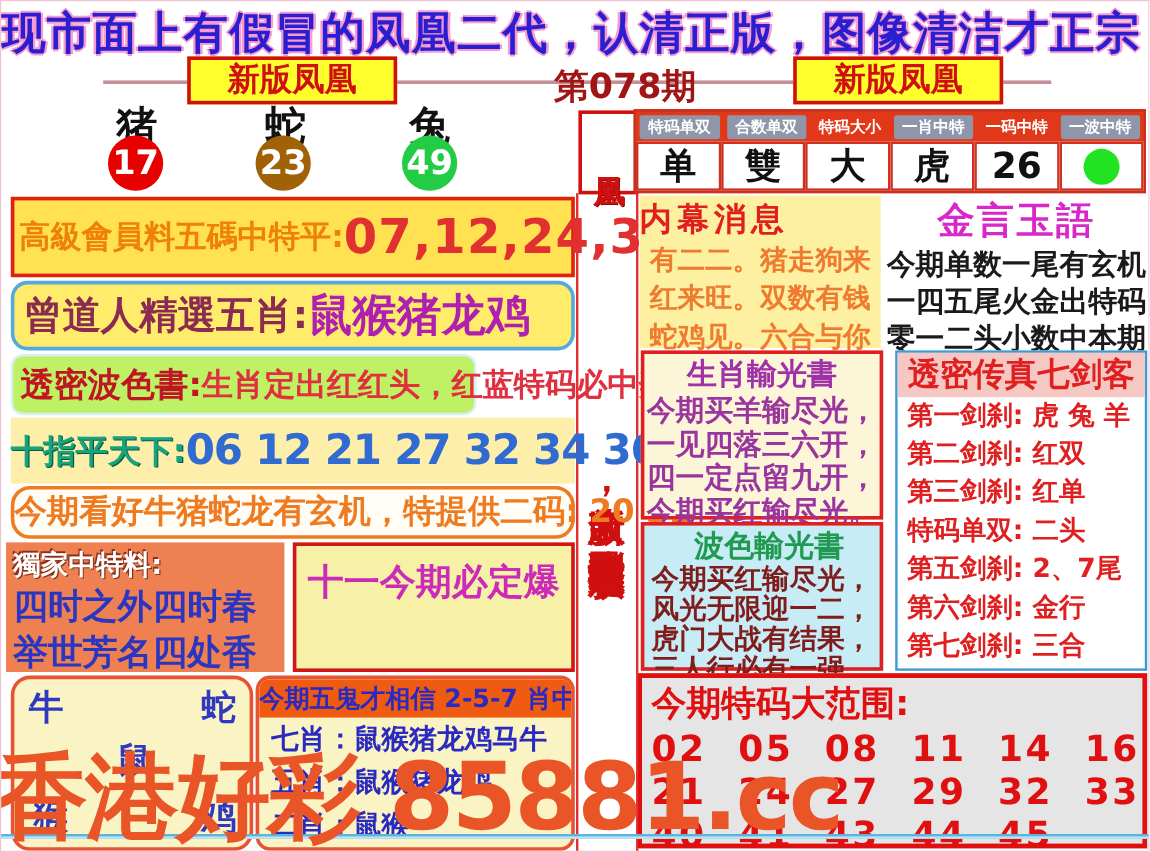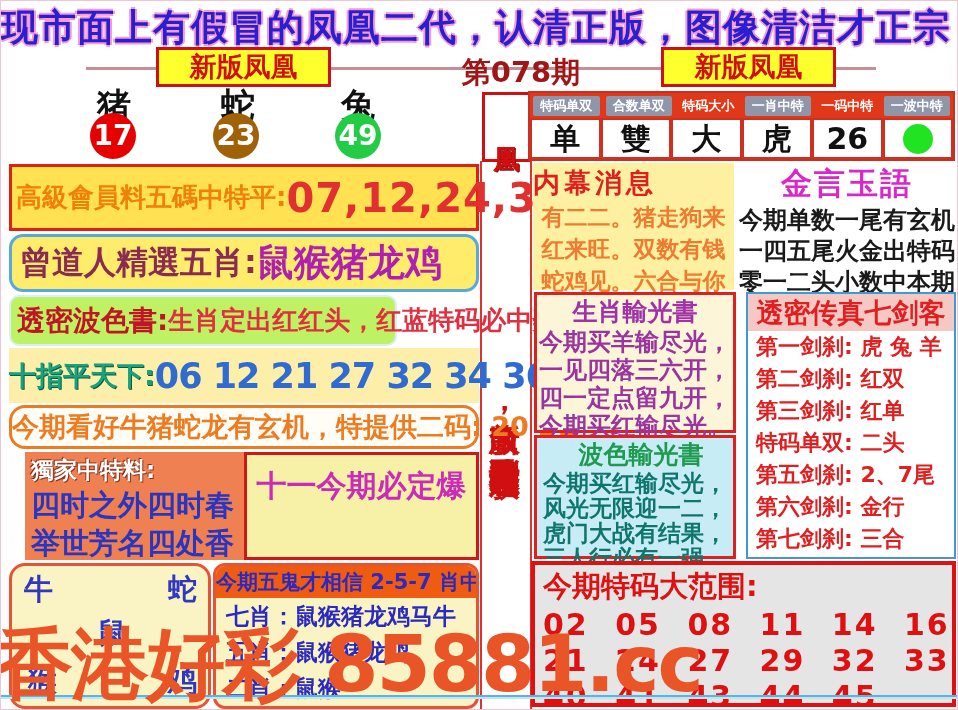--- a/index.html
+++ b/index.html
@@ -59,21 +59,21 @@
              border-radius:10px; display:flex; align-items:center; padding-left:6px; white-space:nowrap; }
   .waverow .lbl { color:#c01525; font-size:28px; font-weight:bold; }
   .waverow .val { color:#e03040; font-size:26px; font-weight:bold; }
   .tenrow { left:8px; top:347px; width:470px; height:55px; background:#fdeeaa;
             display:flex; align-items:center; white-space:nowrap; }
   .tenrow .lbl { color:#17a37c; font-size:27px; font-weight:bold; text-shadow:1px 1px 0 #0a5a44; }
   .tenrow .num { color:#2f6bd0; font-size:35px; font-weight:bold; letter-spacing:-1px; }
   .twocode { left:8px; top:404px; width:470px; height:44px; background:#fffdf5; border:3px solid #ef7b20;
              border-radius:16px; color:#ef7b20; font-size:27px; font-weight:bold; text-align:center;
              line-height:38px; white-space:nowrap; }
-  .exclusive { left:24px; top:451px; width:232px; height:108px; background:#ef8052; padding:3px 6px; }
+  .exclusive { left:4px; top:451px; width:232px; height:108px; background:#ef8052; padding:3px 6px; }
   .exclusive .ttl { color:#fff; font-size:23px; font-weight:bold; text-shadow:1px 1px 0 #8a3016, -1px -1px 0 #8a3016; }
   .exclusive .ln { color:#2a35c0; font-size:29px; font-weight:bold; line-height:38px; white-space:nowrap; }
   .burst { left:243px; top:451px; width:235px; height:108px; background:#f6f1a6; border:3px solid #d01616;
            text-align:center; padding-top:8px; }
   .burst .ln { color:#cc2ab8; font-size:30px; font-weight:bold; line-height:45px; white-space:nowrap; }
 
   
   .zbox { left:8px; top:562px; width:202px; height:146px; background:#faf4c4;
           border:3px solid #e65433; border-radius:16px; }
   .zbox span { position:absolute; color:#3038c0; font-size:29px; font-weight:bold; }
@@ -88,21 +88,21 @@
   .insider { left:532px; top:162px; width:201px; height:127px; background:#fdf0a0; padding-top:2px; }
   .insider .ttl { color:#e02020; font-size:27px; font-weight:bold; text-align:left; letter-spacing:4px; }
   .insider .ln { color:#ef7b30; font-size:23px; font-weight:bold; line-height:32px;
                  text-align:center; white-space:nowrap; }
   .zlose { left:533px; top:291px; width:202px; height:141px; background:#fdf5d8; border:3px solid #e02020; }
   .zlose .ttl { color:#a031a8; font-size:25px; font-weight:bold; text-align:center; }
   .zlose .ln { color:#9a35a0; font-size:24px; font-weight:bold; line-height:28px;
                text-align:center; white-space:nowrap; }
   .wlose { left:533px; top:434px; width:202px; height:124px; background:#c8ecf6; border:3px solid #e02020; }
   .wlose .ttl { color:#1f9a50; font-size:25px; font-weight:bold; text-align:center;padding-left:12px; }
-  .wlose .ln { color:#0f766e; font-size:23px; font-weight:bold; line-height:25px;
+  .wlose .ln { color:#7f1d1d; font-size:23px; font-weight:bold; line-height:25px;
                text-align:center; white-space:nowrap; }
 
   
   .golden { left:737px; top:162px; width:218px; height:127px; background:#ffffff; }
   .golden .ttl { color:#d828c8; font-size:31px; font-weight:bold; text-align:center; letter-spacing:2px; }
   .golden .ln { color:#1a1a1a; font-size:24px; font-weight:bold; line-height:31px;
                 text-align:center; white-space:nowrap; }
   .swords { left:745px; top:291px; width:210px; height:267px; background:#ffffff; border:2px solid #3b9ad8; }
   .swords .shead { background:#f6c8c4; color:#e02020; font-size:27px; font-weight:bold;
                    text-align:center; height:37px; line-height:37px; white-space:nowrap; }

